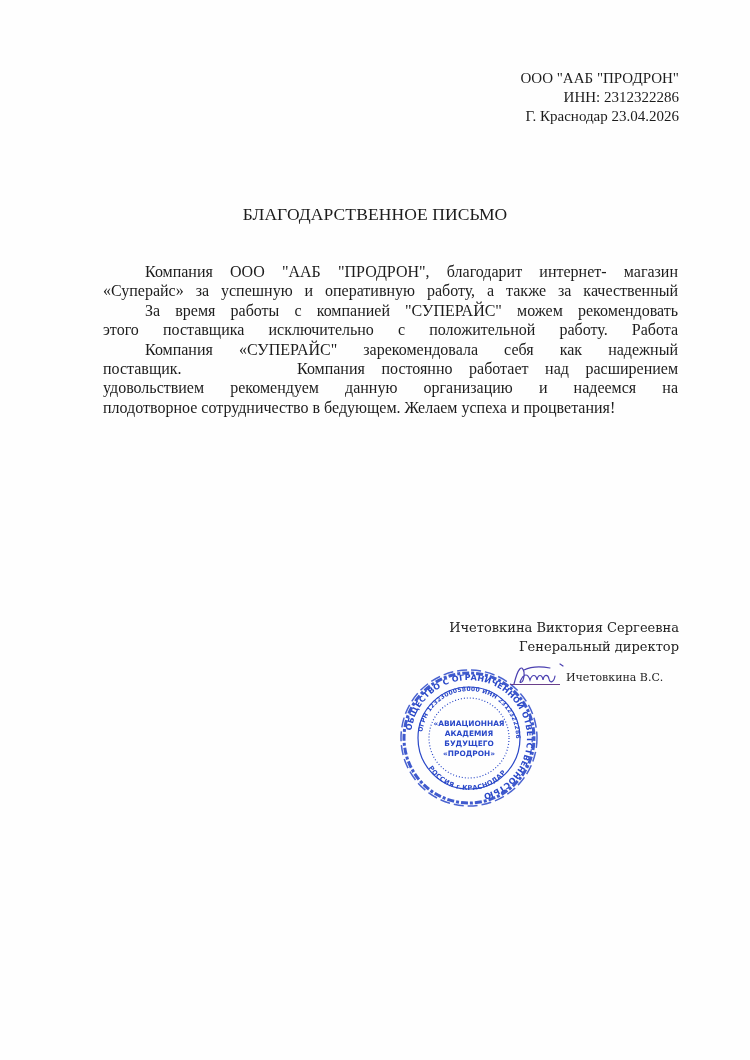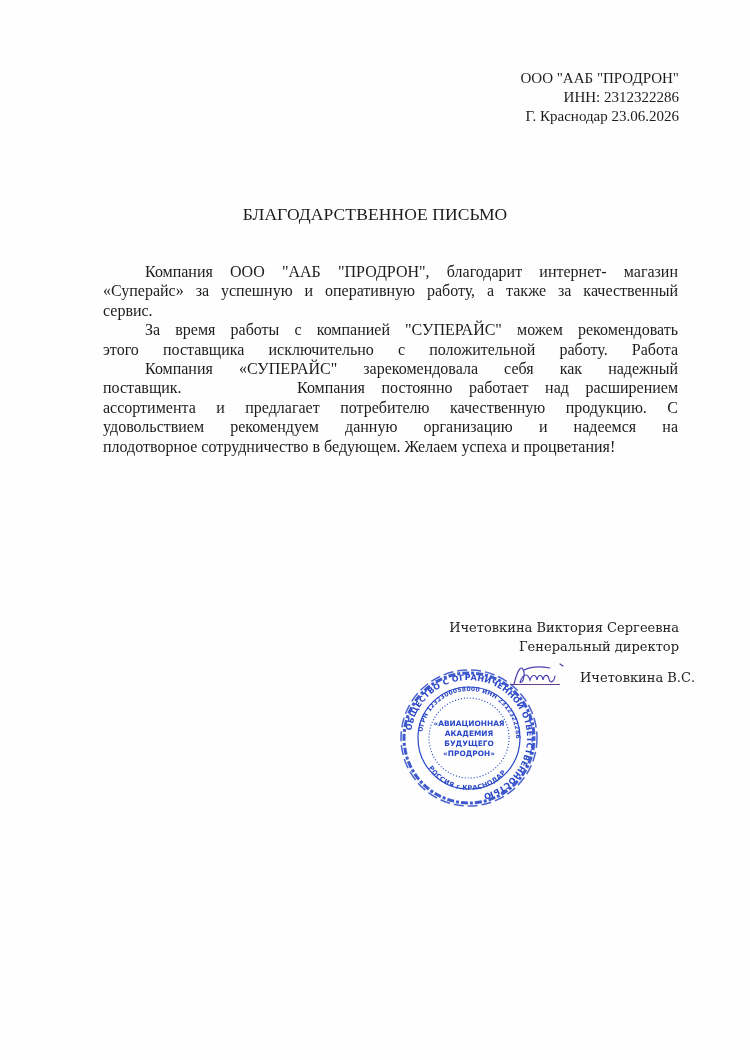--- a/index.html
+++ b/index.html
@@ -24,51 +24,49 @@
   .j { text-align: justify; text-align-last: justify; white-space: normal; }
   .ind { padding-left: 42px; }
   .sign {
     position: absolute; right: 71px; top: 618px; text-align: right;
     font-family: "DejaVu Serif", serif; font-size: 13px; line-height: 19px; color: #222;
   }
   .sigline {
     position: absolute; left: 510px; top: 684px; width: 50px; height: 0; border-top: 1px solid #6a3f8a;
   }
   .signame {
-    position: absolute; left: 580px; top: 668px;
-    font-family: "DejaVu Serif", serif; font-size: 13px; line-height: 19px; color: #222;
+    position: absolute; left: 566px; top: 668px;
+    font-family: "DejaVu Serif", serif; font-size: 11px; line-height: 19px; color: #222;
   }
   .scribble { position: absolute; left: 510px; top: 662px; }
   .stamp { position: absolute; left: 399px; top: 668px; width: 140px; height: 140px; }
 </style>
 </head>
 <body>
 
 <div class="page">
 
   <div class="header">
     <div>ООО "ААБ "ПРОДРОН"</div>
     <div>ИНН: 2312322286</div>
-    <div>Г. Краснодар 23.06.2026</div>
+    <div>Г. Краснодар 23.04.2026</div>
   </div>
 
   <div class="title">БЛАГОДАРСТВЕННОЕ ПИСЬМО</div>
 
   <div class="body-text">
     <span class="ln j ind">Компания ООО "ААБ "ПРОДРОН", благодарит интернет- магазин</span>
     <span class="ln j">«Суперайс» за успешную и оперативную работу, а также за качественный</span>
-    <span class="ln">сервис.</span>
     <span class="ln j ind">За время работы с компанией "СУПЕРАЙС" можем рекомендовать</span>
     <span class="ln j">этого поставщика исключительно с положительной работу. Работа</span>
     <span class="ln j ind">Компания «СУПЕРАЙС" зарекомендовала себя как надежный</span>
     <span class="ln" style="position:relative;">
       <span>поставщик.</span>
       <span class="j" style="position:absolute; left:194px; right:0; top:0; display:block;font-family:Liberation Serif, serif;">Компания постоянно работает над расширением</span>
     </span>
-    <span class="ln j">ассортимента и предлагает потребителю качественную продукцию. С</span>
     <span class="ln j">удовольствием рекомендуем данную организацию и надеемся на</span>
     <span class="ln">плодотворное сотрудничество в бедующем. Желаем успеха и процветания!</span>
   </div>
 
   <div class="sign">
     <div>Ичетовкина Виктория Сергеевна</div>
     <div>Генеральный директор</div>
   </div>
 
   <svg class="stamp" viewBox="0 0 140 140" width="140" height="140">

